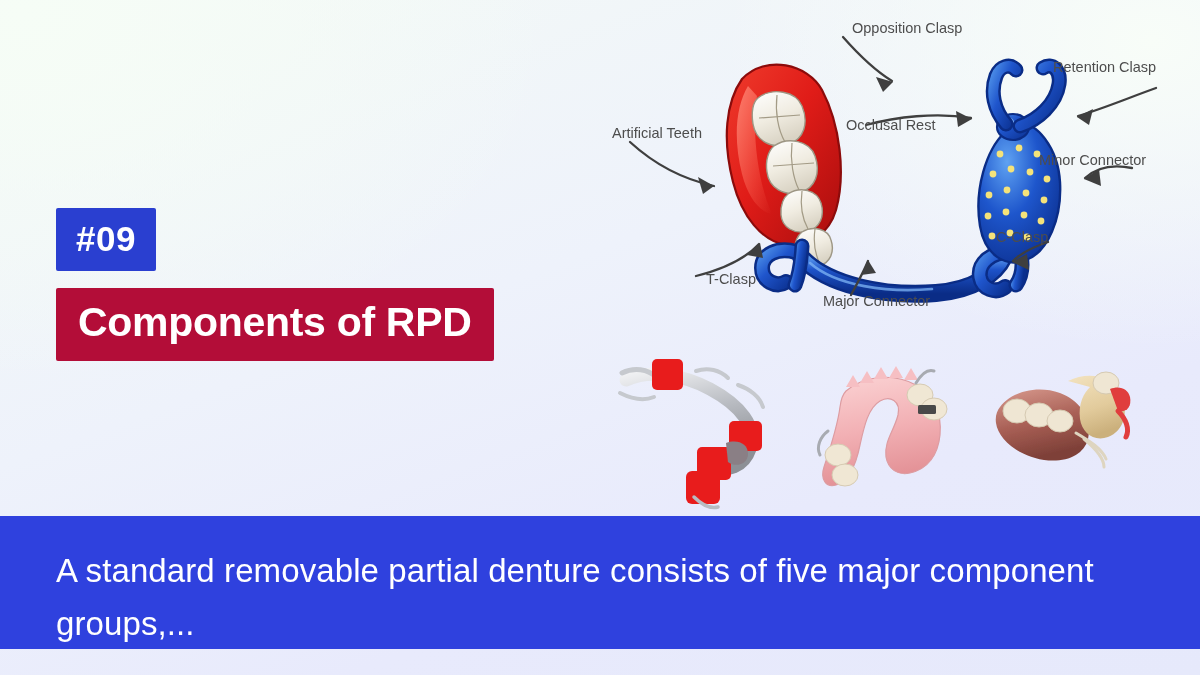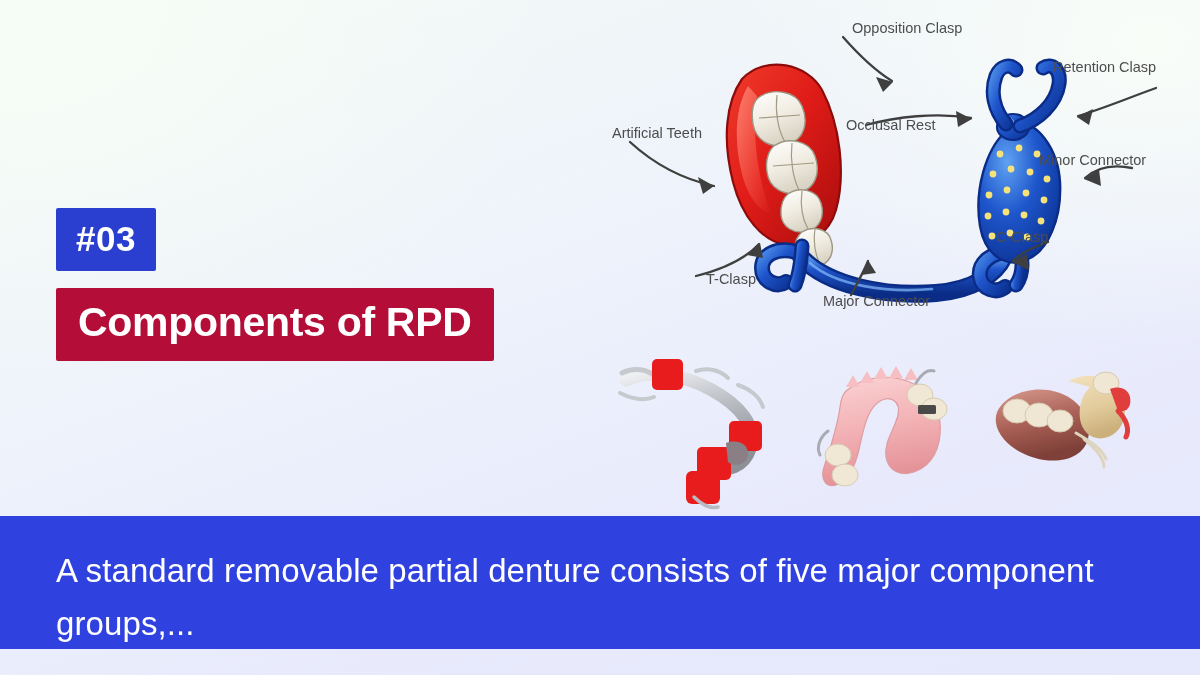--- a/index.html
+++ b/index.html
@@ -346,21 +346,21 @@
         <path d="M512 44 C 522 40, 530 44, 532 52 C 534 62, 528 68, 520 66 Z" fill="#e03c3c"></path>
         <path d="M520 66 C 528 74, 532 84, 528 92" fill="none" stroke="#e03c3c" stroke-width="5" stroke-linecap="round"></path>
 
         <path d="M478 88 C 492 96, 504 104, 508 114" fill="none" stroke="#ded5c0" stroke-width="3" stroke-linecap="round"></path>
         <path d="M486 94 C 498 104, 506 114, 506 122" fill="none" stroke="#ded5c0" stroke-width="3" stroke-linecap="round"></path>
       </g>
     </svg>
   </div>
 
   <div class="left-block">
-    <div class="badge">#03</div>
+    <div class="badge">#09</div>
     <div class="title-bar">Components of RPD</div>
   </div>
 
   <div class="caption-bar">
     <div class="caption-text">A standard removable partial denture consists of five major component groups,...</div>
   </div>
 
 </div>
 
 </body></html>

